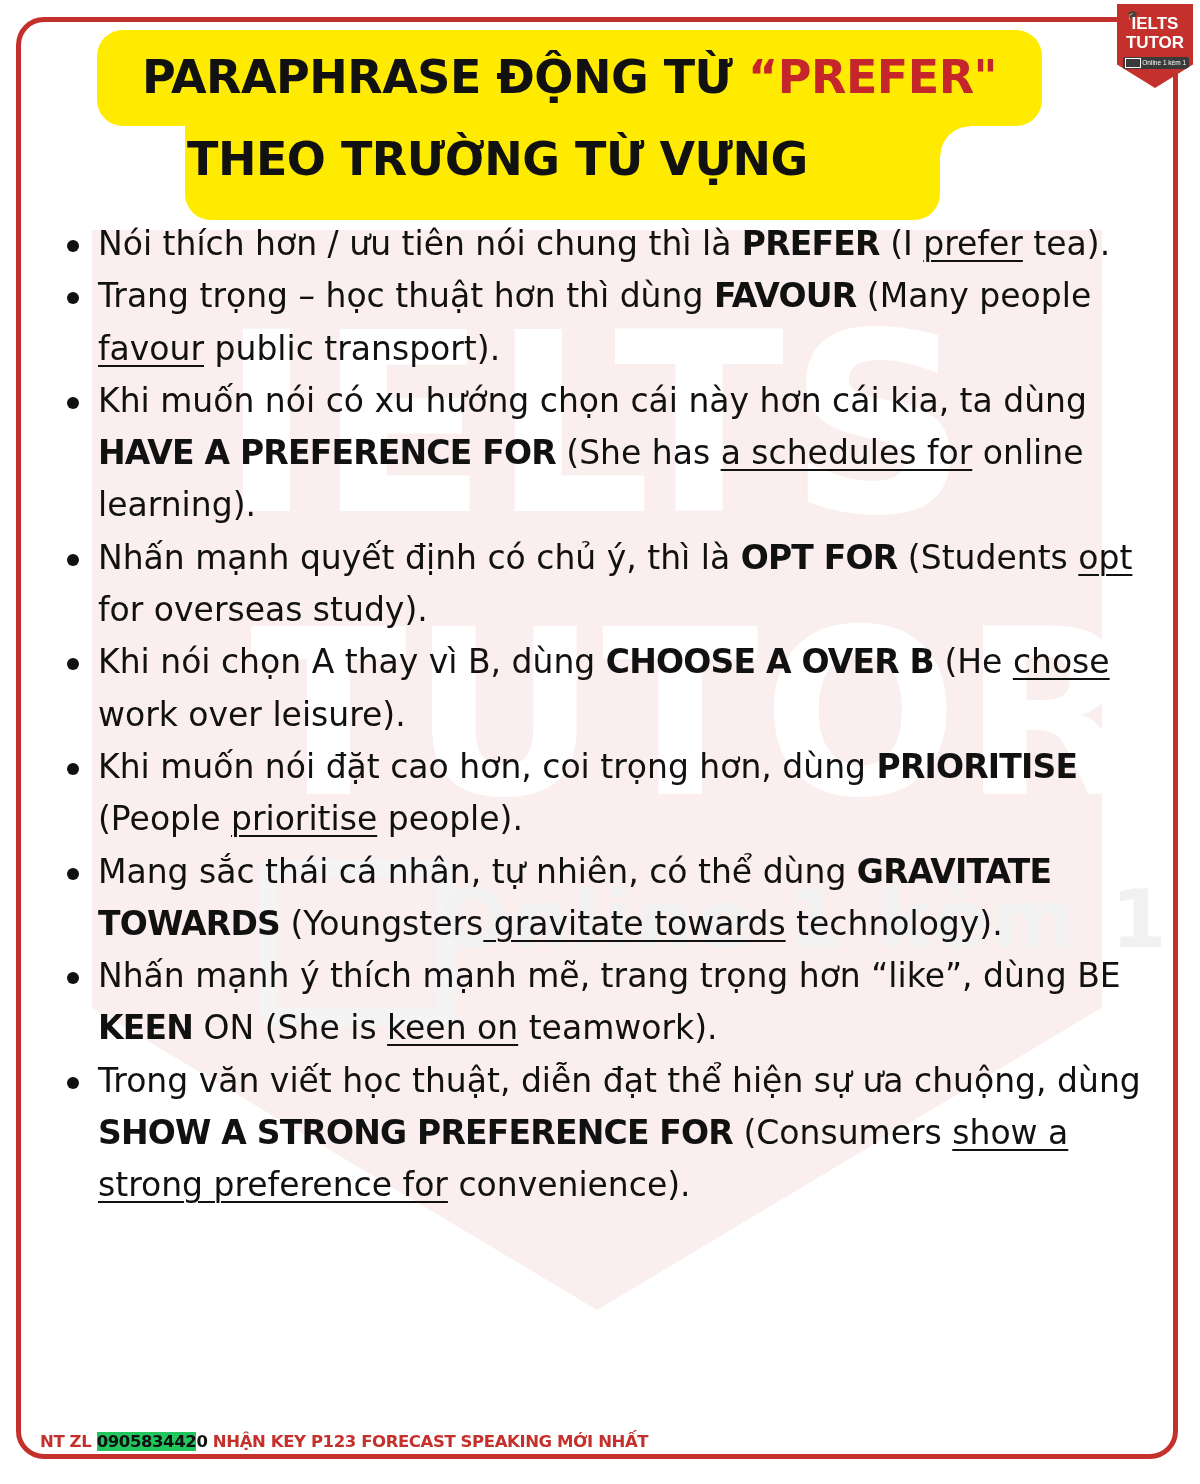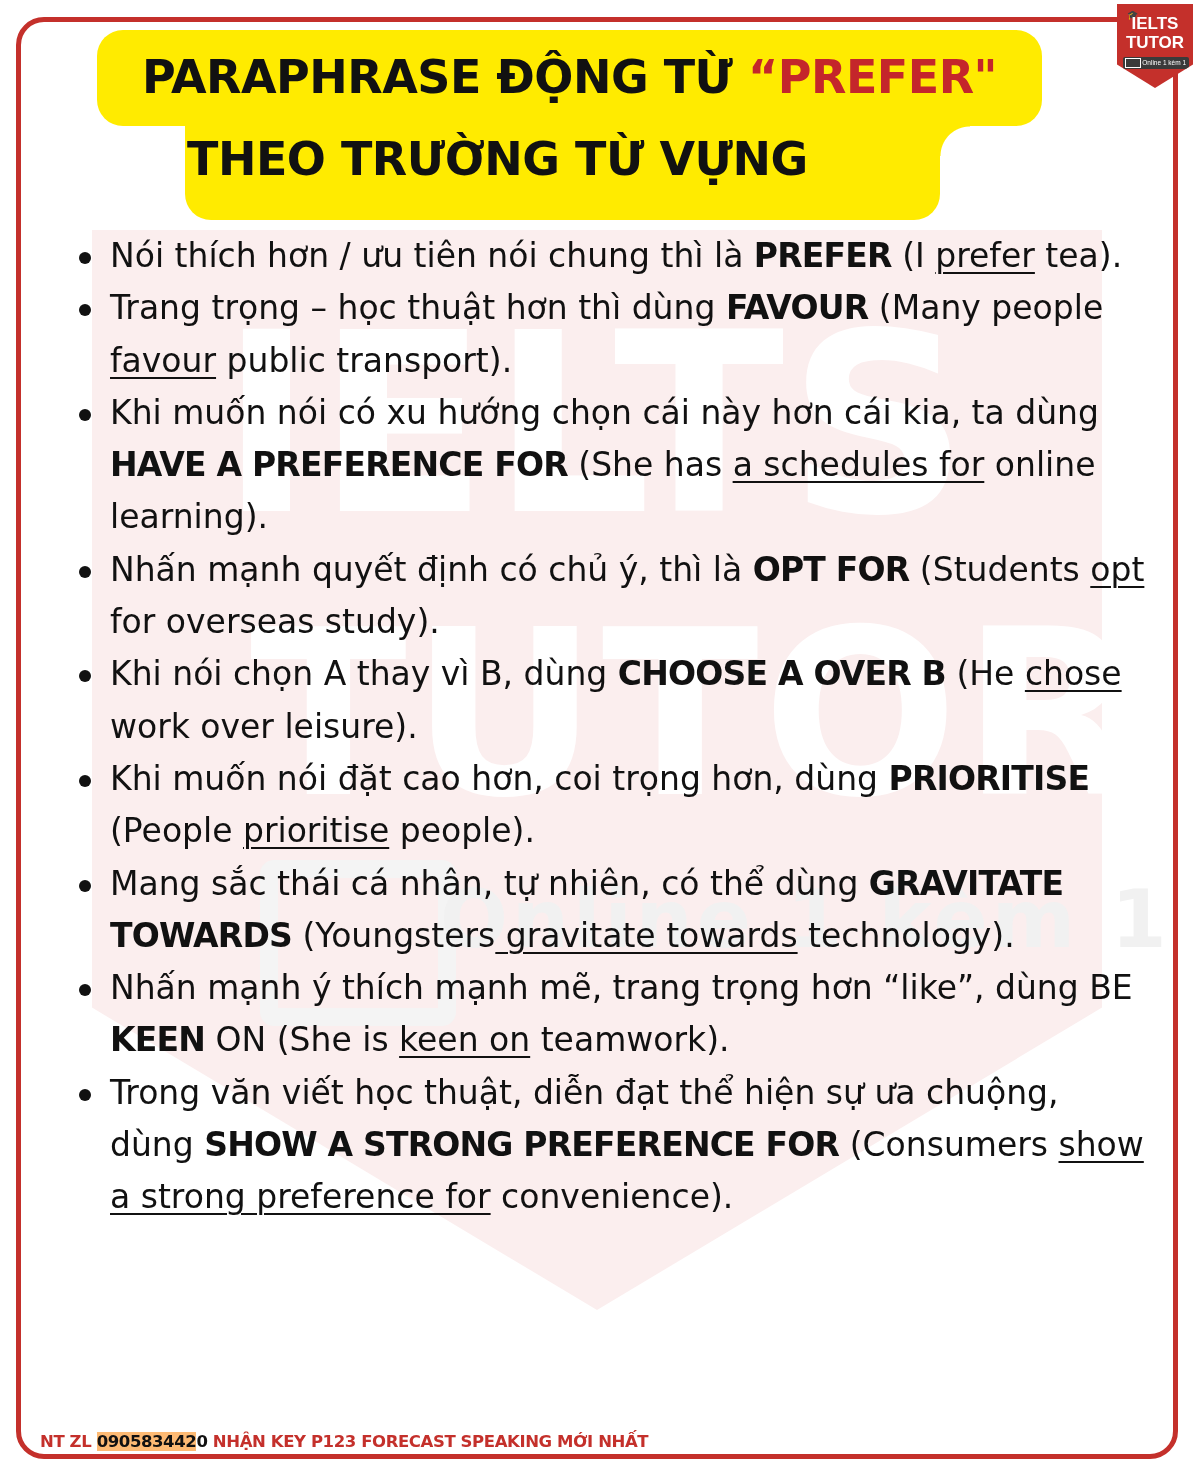--- a/index.html
+++ b/index.html
@@ -71,37 +71,37 @@
   .title-text .row1 { position: absolute; left: 0; width: 945px; top: 20px; white-space: nowrap; }
   .title-text .row2 { position: absolute; left: 90px; width: 755px; top: 102px; white-space: nowrap; text-align: left; }
   .title-text .red { color: #c4262b; }
 
   
   .content {
     position: absolute; left: 60px; top: 214px; width: 1105px; z-index: 2;
     font-family: "DejaVu Sans", sans-serif; font-size: 33px; line-height: 52.3px;
     color: #111;
   }
-  .content ul { margin: 16px; padding: 0; list-style: none; }
+  .content ul { margin: 4px; padding: 0; list-style: none; }
   .content li { position: relative; padding-left: 34px; }
   .content li::before {
     content: ""; position: absolute; left: 3px; top: 22px;
     width: 12px; height: 12px; border-radius: 50%; background: #111;
   }
   .content b { font-weight: bold; letter-spacing: -0.8px; }
   .content u { text-decoration: underline; text-underline-offset: 5px; text-decoration-thickness: 2px; }
 
   
   .footer {
     position: absolute; left: 40px; top: 1432px; z-index: 3;
     font-family: "DejaVu Sans", sans-serif; font-weight: bold; font-size: 16.5px;
     color: #c4302b; letter-spacing: -0.4px; white-space: nowrap;
   }
   .footer .phone { color: #111; }
-  .footer .phone .hl { background: #fdba74; }
+  .footer .phone .hl { background: #22c55e; }
 </style>
 </head>
 <body>
 
 <div class="frame"></div>
 
 <div class="wm-shield"></div>
 <div class="wm-text wm-ielts">IELTS</div>
 <div class="wm-text wm-tutor">TUTOR</div>
 <div class="wm-box"></div>

